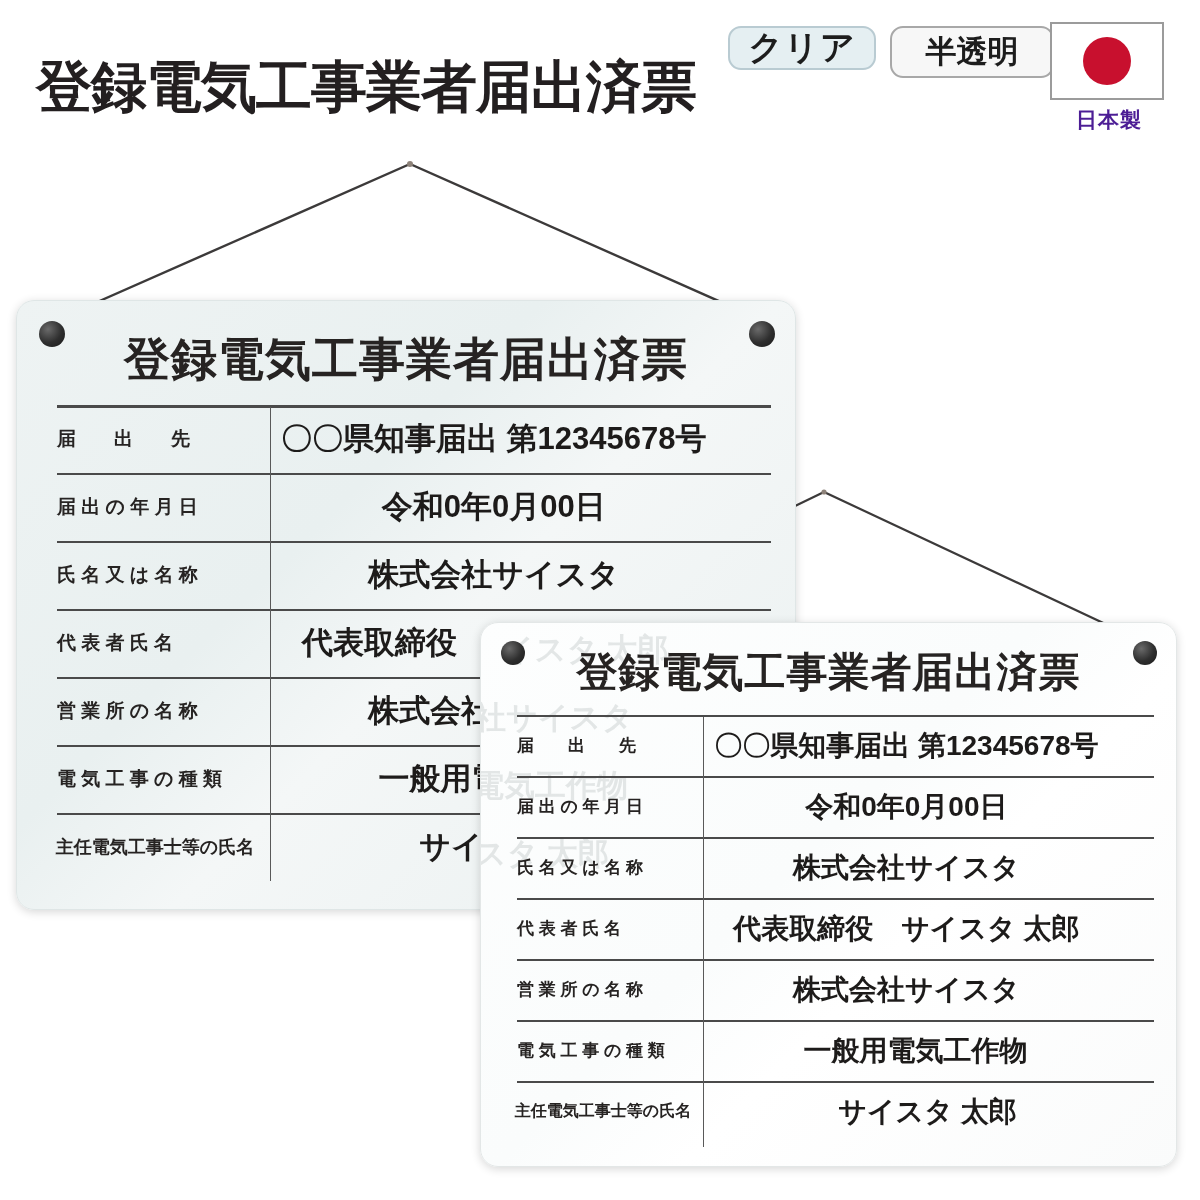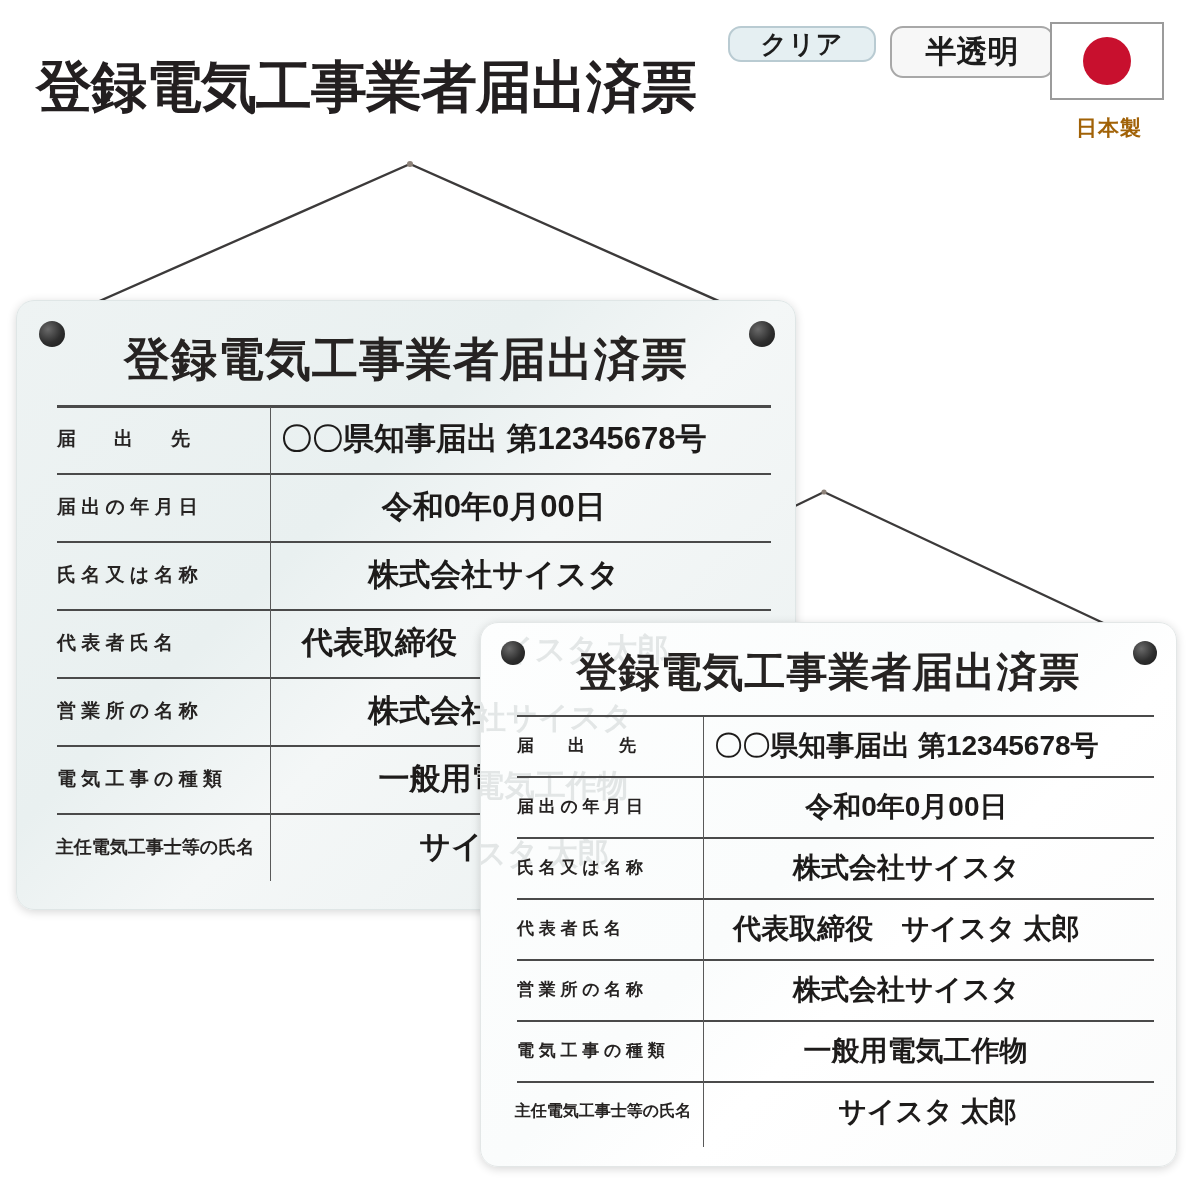--- a/index.html
+++ b/index.html
@@ -23,23 +23,23 @@
 
   .badge-wrap{ position:absolute; left:728px; top:26px; width:340px; height:122px; }
 
   .badge{
     position:absolute; display:flex; align-items:center; justify-content:center;
     border-radius:13px; white-space:nowrap;
     font-family:"Liberation Serif","DejaVu Serif",serif;
     font-weight:700;
   }
   .badge-clear{
-    left:0; top:0; width:148px; height:36px;
+    left:0; top:0; width:148px; height:44px;
     background:#e5eff2; border:2px solid #b9cbd2;
-    font-size:26px; color:#1d1d1d; letter-spacing:1px;
+    font-size:34px; color:#1d1d1d; letter-spacing:1px;
   }
   .badge-translucent{
     left:162px; top:0; width:164px; height:52px;
     background:#f7f7f7; border:2px solid #a8a8a8;
     font-size:31px; color:#1d1d1d; letter-spacing:0px;
   }
   .badge-hanging{
     left:0; top:62px; width:302px; height:56px;
     background:#8cc63e; border:2px solid #8cc63e;
     font-size:36px; color:#ffffff; letter-spacing:1px;
@@ -48,23 +48,23 @@
   .flag-block{ position:absolute; left:1050px; top:22px; width:118px; }
   .flag{
     width:114px; height:78px; background:#ffffff;
     border:2px solid #9b9b9b; position:relative;
   }
   .flag .sun{
     position:absolute; left:50%; top:50%; transform:translate(-50%,-50%);
     width:48px; height:48px; border-radius:50%; background:#c8102e;
   }
   .flag-caption{
-    margin-top:14px; text-align:center;
+    margin-top:6px; text-align:center;
     font-family:"Liberation Serif","DejaVu Serif",serif;
-    font-size:21px; font-weight:700; color:#a16207; letter-spacing:1px;
+    font-size:21px; font-weight:700; color:#4c1d95; letter-spacing:1px;
   }
 
   
   .wire-svg{ position:absolute; left:0; top:0; width:1200px; height:1200px; pointer-events:none; }
 
   
   .plate{
     position:absolute; border-radius:18px;
     box-shadow:0 2px 10px rgba(0,0,0,.16);
   }

